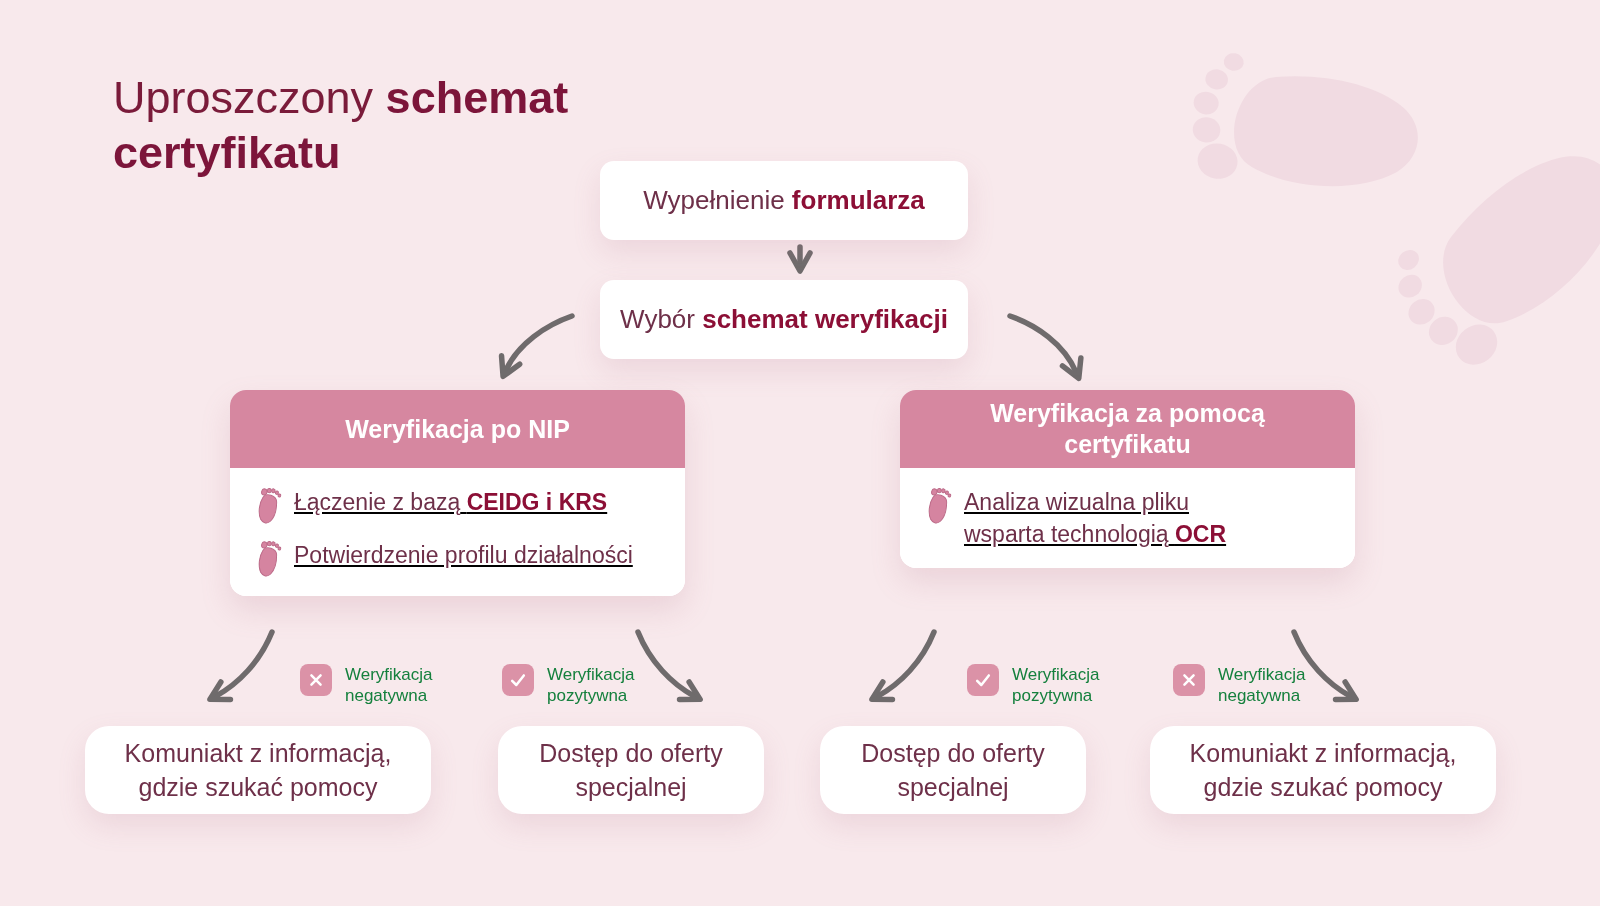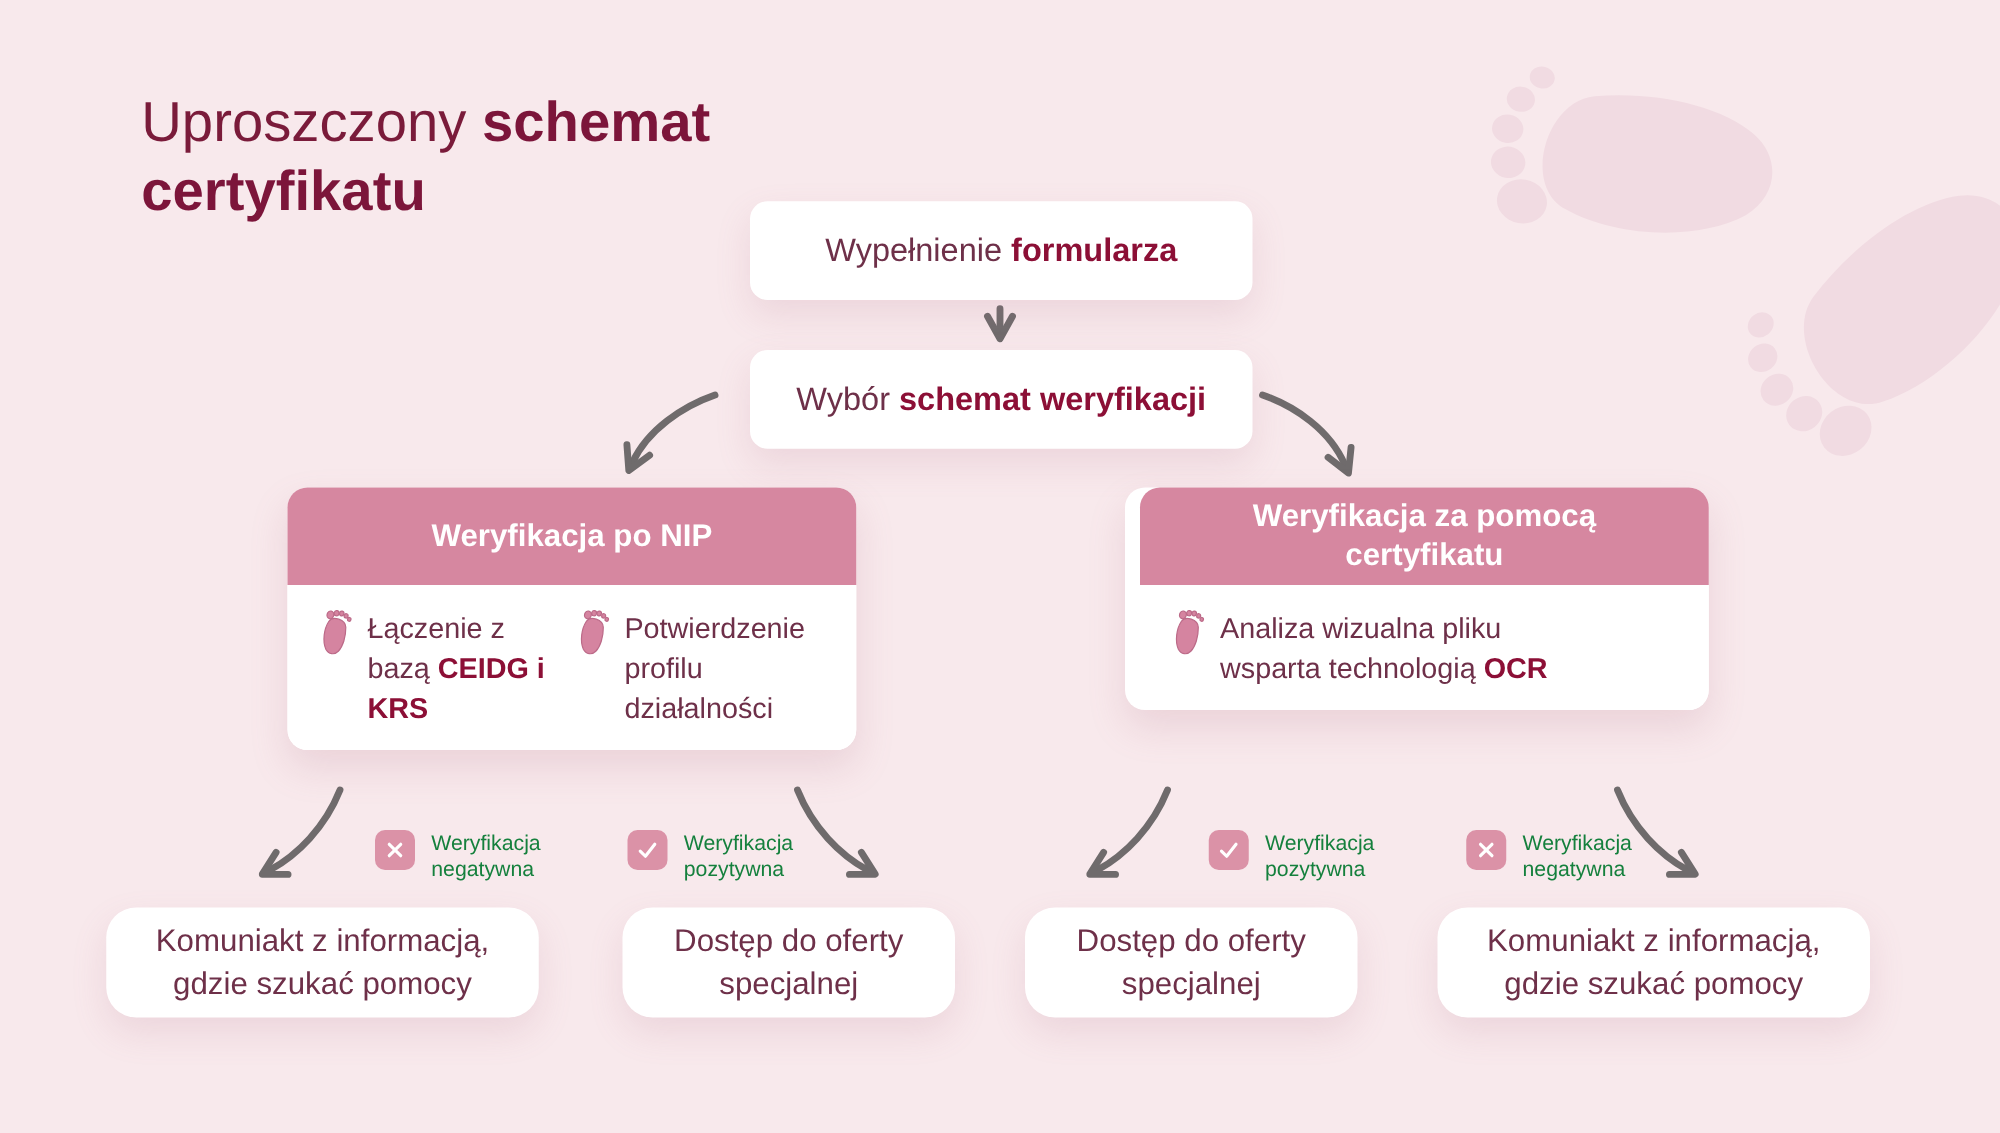--- a/index.html
+++ b/index.html
@@ -16,38 +16,38 @@
     position:absolute;left:80px;top:70px;width:620px;
     font-size:45px;line-height:55px;color:#7a1b3a;font-weight:400;z-index:2;margin-left:33px;
   }
   .title b{font-weight:700;color:#7c153a;}
   
   .wbox{
     position:absolute;background:#ffffff;z-index:2;
     box-shadow:0 12px 28px rgba(178,112,134,0.16);
     display:flex;align-items:center;justify-content:center;text-align:center;
   }
-  .step{width:402px;height:79px;left:600px;border-radius:14px;
+  .step{width:368px;height:79px;left:600px;border-radius:14px;
         font-size:26px;color:#6e3049;}
   .step b{color:#8c0f36;font-weight:700;}
   .step-1{top:161px;}
   .step-2{top:280px;}
   
   .card{position:absolute;width:455px;z-index:2;border-radius:16px;
         box-shadow:0 14px 30px rgba(178,112,134,0.18);background:#ffffff;}
   .card-nip{left:230px;top:390px;}
-  .card-cert{left:900px;top:390px;padding-left:12px;}
+  .card-cert{left:900px;top:390px;}
   .card-header{
     background:#d687a0;border-radius:16px 16px 0 0;height:78px;
     display:flex;align-items:center;justify-content:center;text-align:center;
     color:#ffffff;font-weight:700;font-size:25px;line-height:31px;padding:0 34px;
   }
   .card-body{
-    padding:18px 18px 18px 26px;display:flex;gap:14px;
-    border-radius:0 0 16px 16px;background:#ffffff;
+    padding:18px 18px 18px 26px;display:flex;flex-direction:column;gap:14px;
+    border-radius:0 0 16px 16px;background:#ffffff;text-decoration:underline;
   }
   .card-item{display:flex;gap:14px;align-items:flex-start;
              font-size:23px;line-height:32px;color:#6e3049;}
   .card-item b{color:#8c0f36;font-weight:700;}
   .foot-bullet{width:24px;height:38px;flex:0 0 auto;margin-top:1px;
                fill:#d584a0;stroke:#bc6a88;stroke-width:5;transform:rotate(14deg);}
   
   .badge{position:absolute;top:664px;display:flex;gap:13px;align-items:flex-start;z-index:2;}
   .badge-icon{width:32px;height:32px;border-radius:8px;background:#db92a7;
               display:flex;align-items:center;justify-content:center;flex:0 0 auto;}

